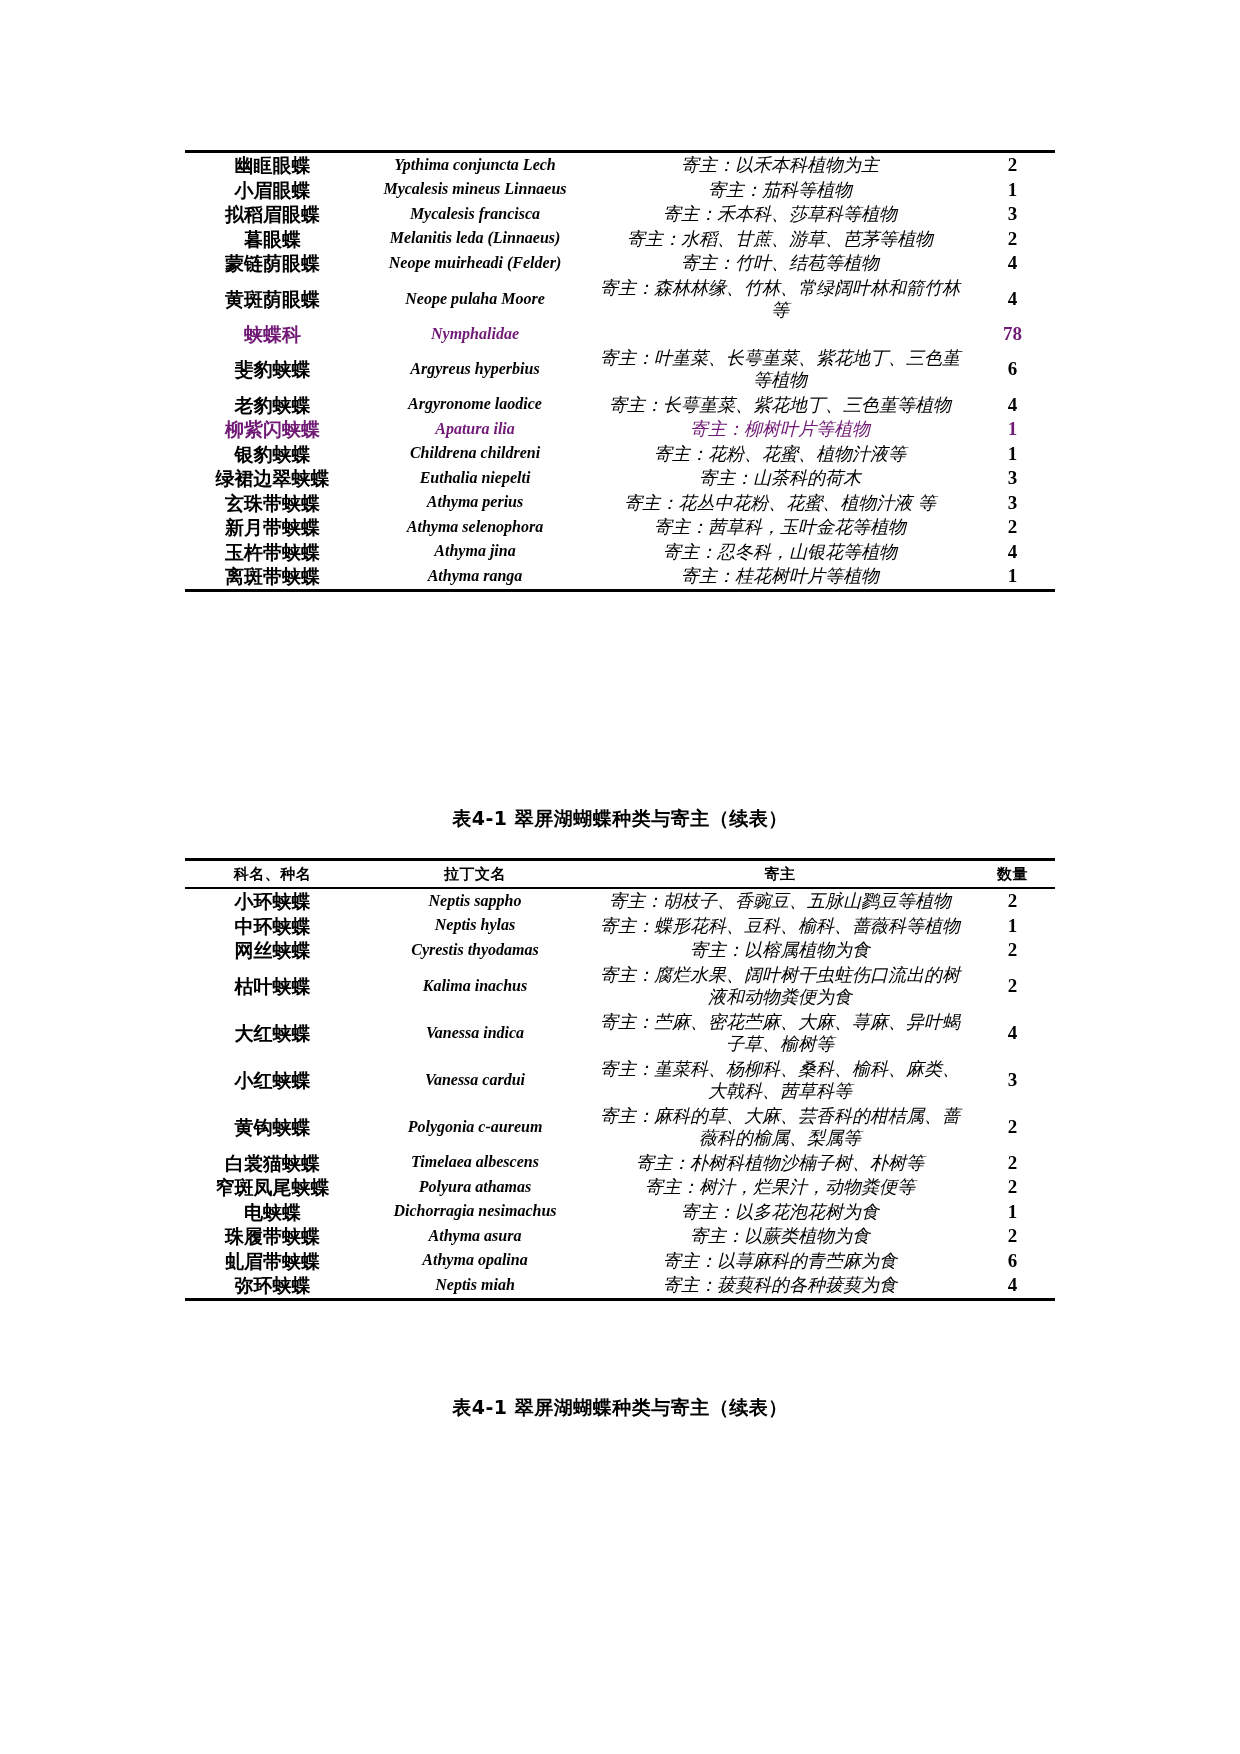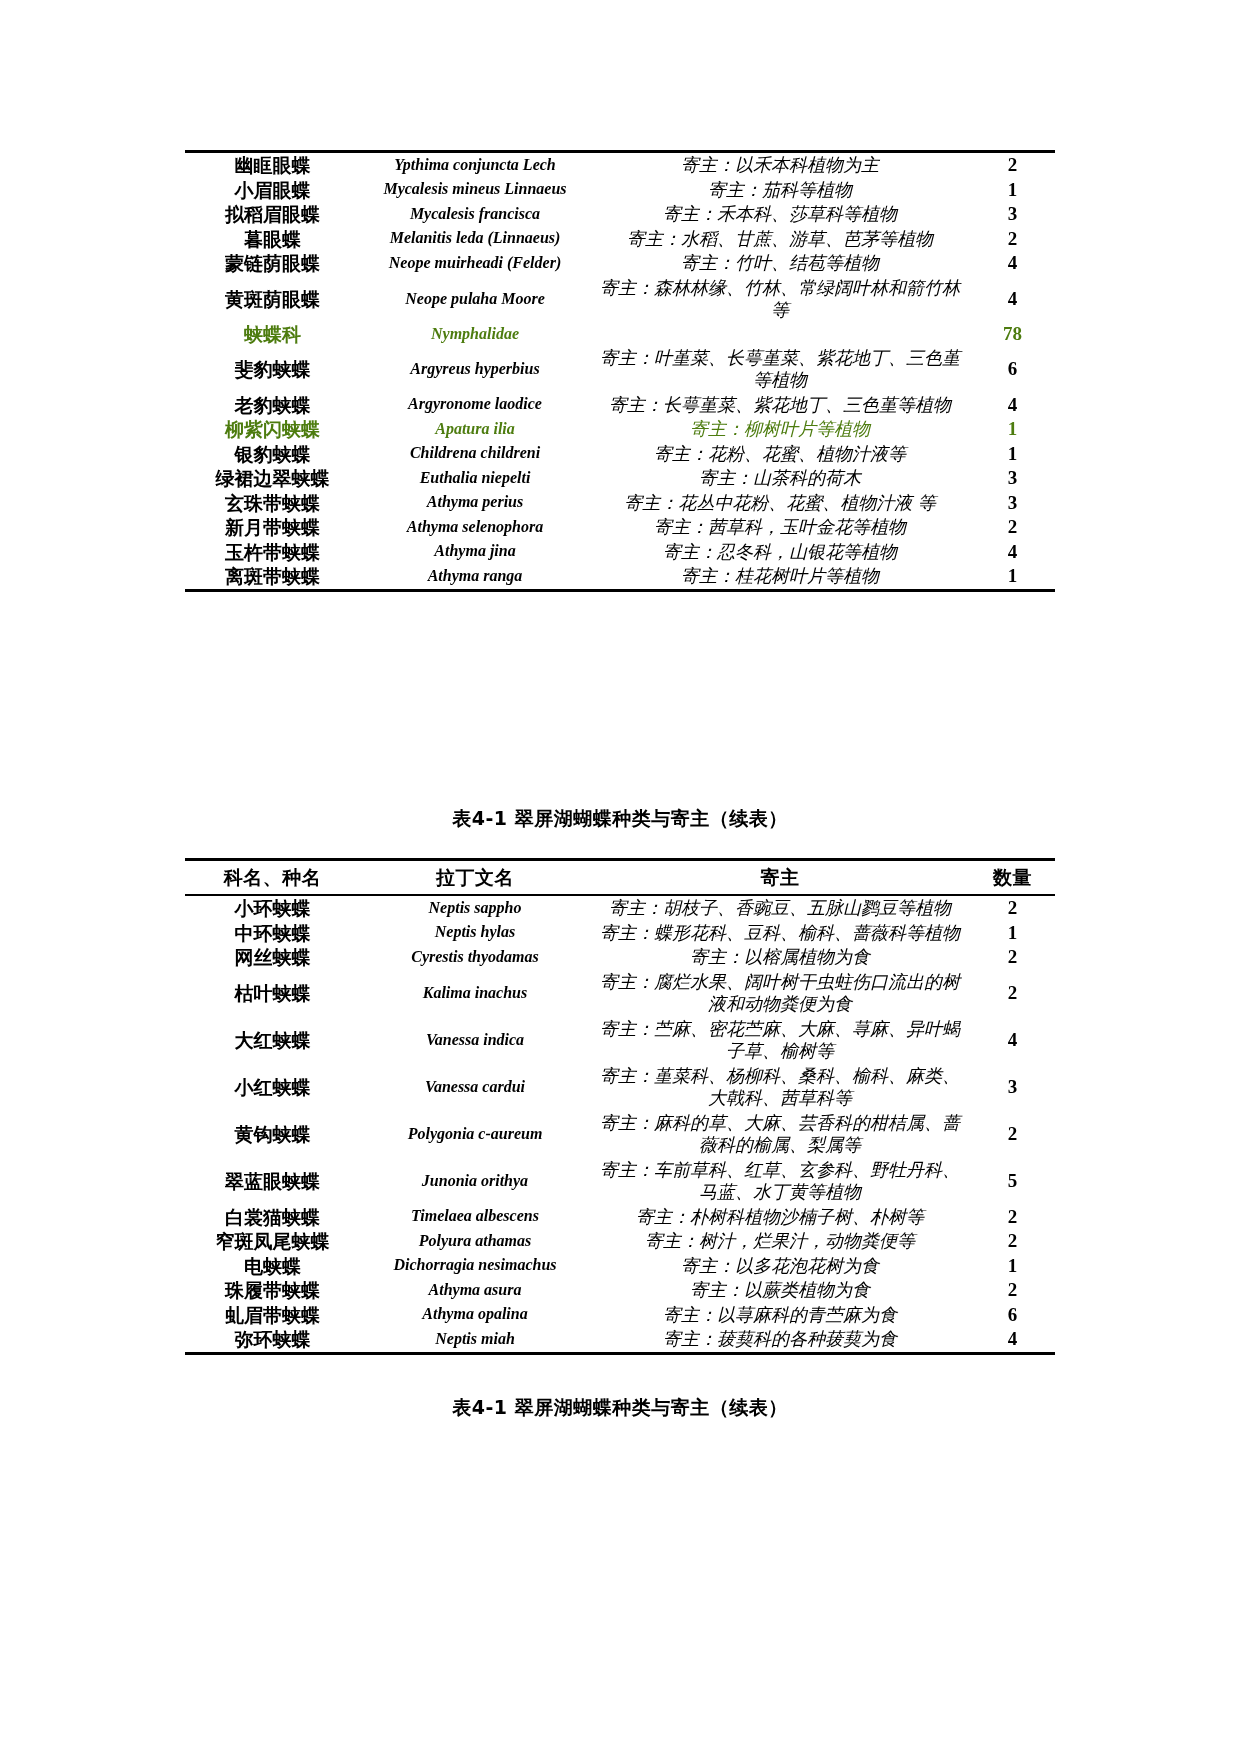--- a/index.html
+++ b/index.html
@@ -52,21 +52,21 @@
 
   
   col.c-cn  { width: 175px; }
   col.c-lat { width: 230px; }
   col.c-host{ width: 380px; }
   col.c-qty { width: 85px; }
 
   
   .hdr td {
     text-align: center;
-    font-size: 19px;
+    font-size: 15px;
     font-family: "DejaVu Sans", "Liberation Sans", sans-serif;
     font-weight: bold;
     padding: 4px 0 3px 0;
     letter-spacing: 0.5px;
   }
 
   
   td.cn {
     text-align: center;
     font-size: 19px;
@@ -95,21 +95,21 @@
     text-align: center;
     font-size: 19px;
     font-family: "Liberation Serif", "DejaVu Serif", serif;
     font-weight: bold;
     vertical-align: middle;
   }
 
   tr.r { height: 23px; }
 
   
-  .faded { color: #4d7c0f; font-weight: normal; }
+  .faded { color: #701a75; font-weight: normal; }
 
   
   .caption {
     text-align: center;
     font-size: 19px;
     font-family: "DejaVu Sans", "Liberation Sans", sans-serif;
     font-weight: bold;
     letter-spacing: 0.5px;
   }
 
@@ -291,26 +291,20 @@
             <td class="host">寄主：堇菜科、杨柳科、桑科、榆科、麻类、大戟科、茜草科等</td>
             <td class="qty">3</td>
           </tr>
           <tr class="r">
             <td class="cn">黄钩蛱蝶</td>
             <td class="lat">Polygonia c-aureum</td>
             <td class="host">寄主：麻科的草、大麻、芸香科的柑桔属、蔷薇科的榆属、梨属等</td>
             <td class="qty">2</td>
           </tr>
           <tr class="r">
-            <td class="cn">翠蓝眼蛱蝶</td>
-            <td class="lat">Junonia orithya</td>
-            <td class="host">寄主：车前草科、红草、玄参科、野牡丹科、马蓝、水丁黄等植物</td>
-            <td class="qty">5</td>
-          </tr>
-          <tr class="r">
             <td class="cn">白裳猫蛱蝶</td>
             <td class="lat">Timelaea albescens</td>
             <td class="host">寄主：朴树科植物沙楠子树、朴树等</td>
             <td class="qty">2</td>
           </tr>
           <tr class="r">
             <td class="cn">窄斑凤尾蛱蝶</td>
             <td class="lat">Polyura athamas</td>
             <td class="host">寄主：树汁，烂果汁，动物粪便等</td>
             <td class="qty">2</td>

